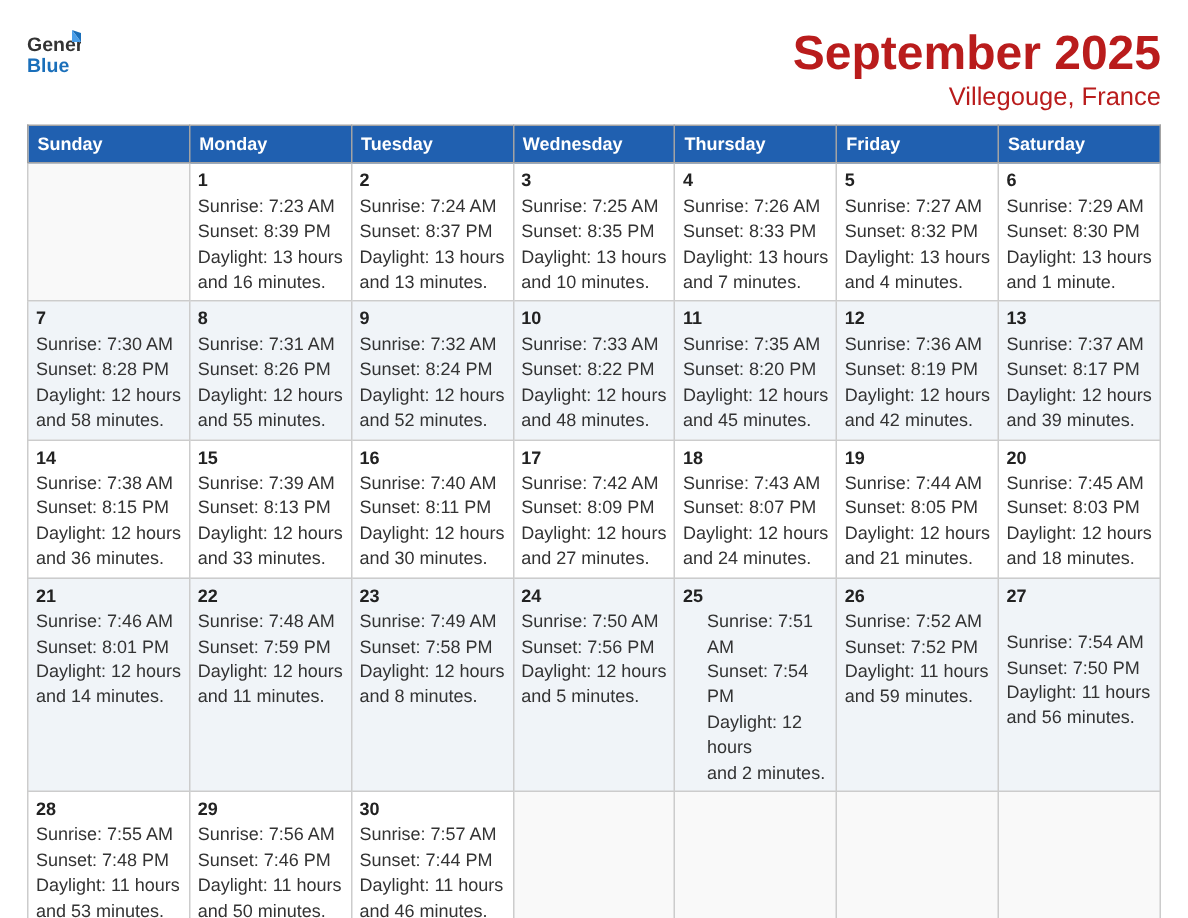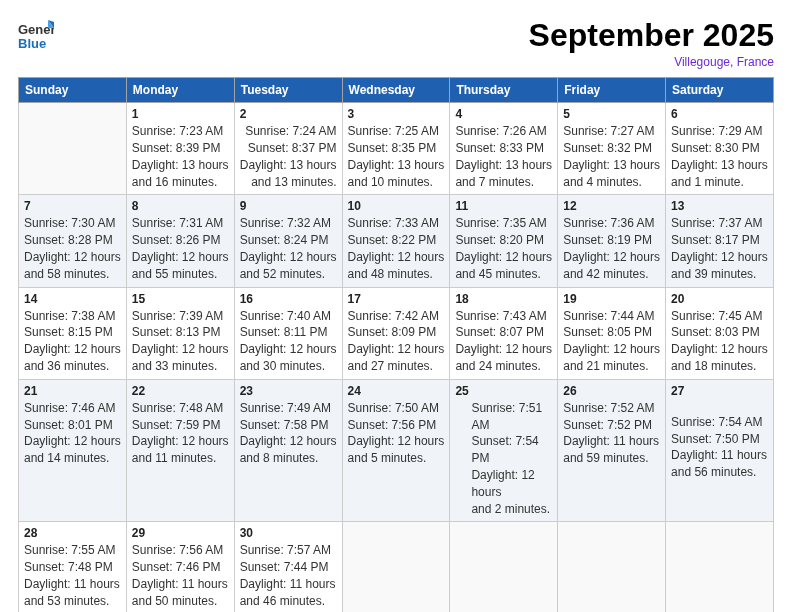--- a/index.html
+++ b/index.html
@@ -25,26 +25,26 @@
     .logo {
       display: flex;
       align-items: center;
     }
     .title-block {
       text-align: right;
     }
     .month-title {
       font-size: 32px;
       font-weight: bold;
-      color: #000000;
+      color: #b91c1c;
       line-height: 1.1;
     }
     .location {
-      font-size: 12px;
-      color: #6d28d9;
+      font-size: 17px;
+      color: #b91c1c;
       margin-top: 2px;
     }
     .calendar {
       width: 100%;
       border-collapse: collapse;
       border: 1px solid #bbb;
     }
     .calendar th {
       background: #2060b0;
       color: #fff;
@@ -126,21 +126,21 @@
           <td class="empty-cell"></td>
           <td>
             <span class="day-number">1</span>
             <div class="cell-content" style="white-space: pre-line;">Sunrise: 7:23 AM
 Sunset: 8:39 PM
 Daylight: 13 hours
 and 16 minutes.</div>
           </td>
           <td>
             <span class="day-number">2</span>
-            <div class="cell-content" style="white-space: pre-line; text-align: right;">Sunrise: 7:24 AM
+            <div class="cell-content" style="white-space: pre-line;">Sunrise: 7:24 AM
 Sunset: 8:37 PM
 Daylight: 13 hours
 and 13 minutes.</div>
           </td>
           <td>
             <span class="day-number">3</span>
             <div class="cell-content" style="white-space: pre-line;">Sunrise: 7:25 AM
 Sunset: 8:35 PM
 Daylight: 13 hours
 and 10 minutes.</div>

